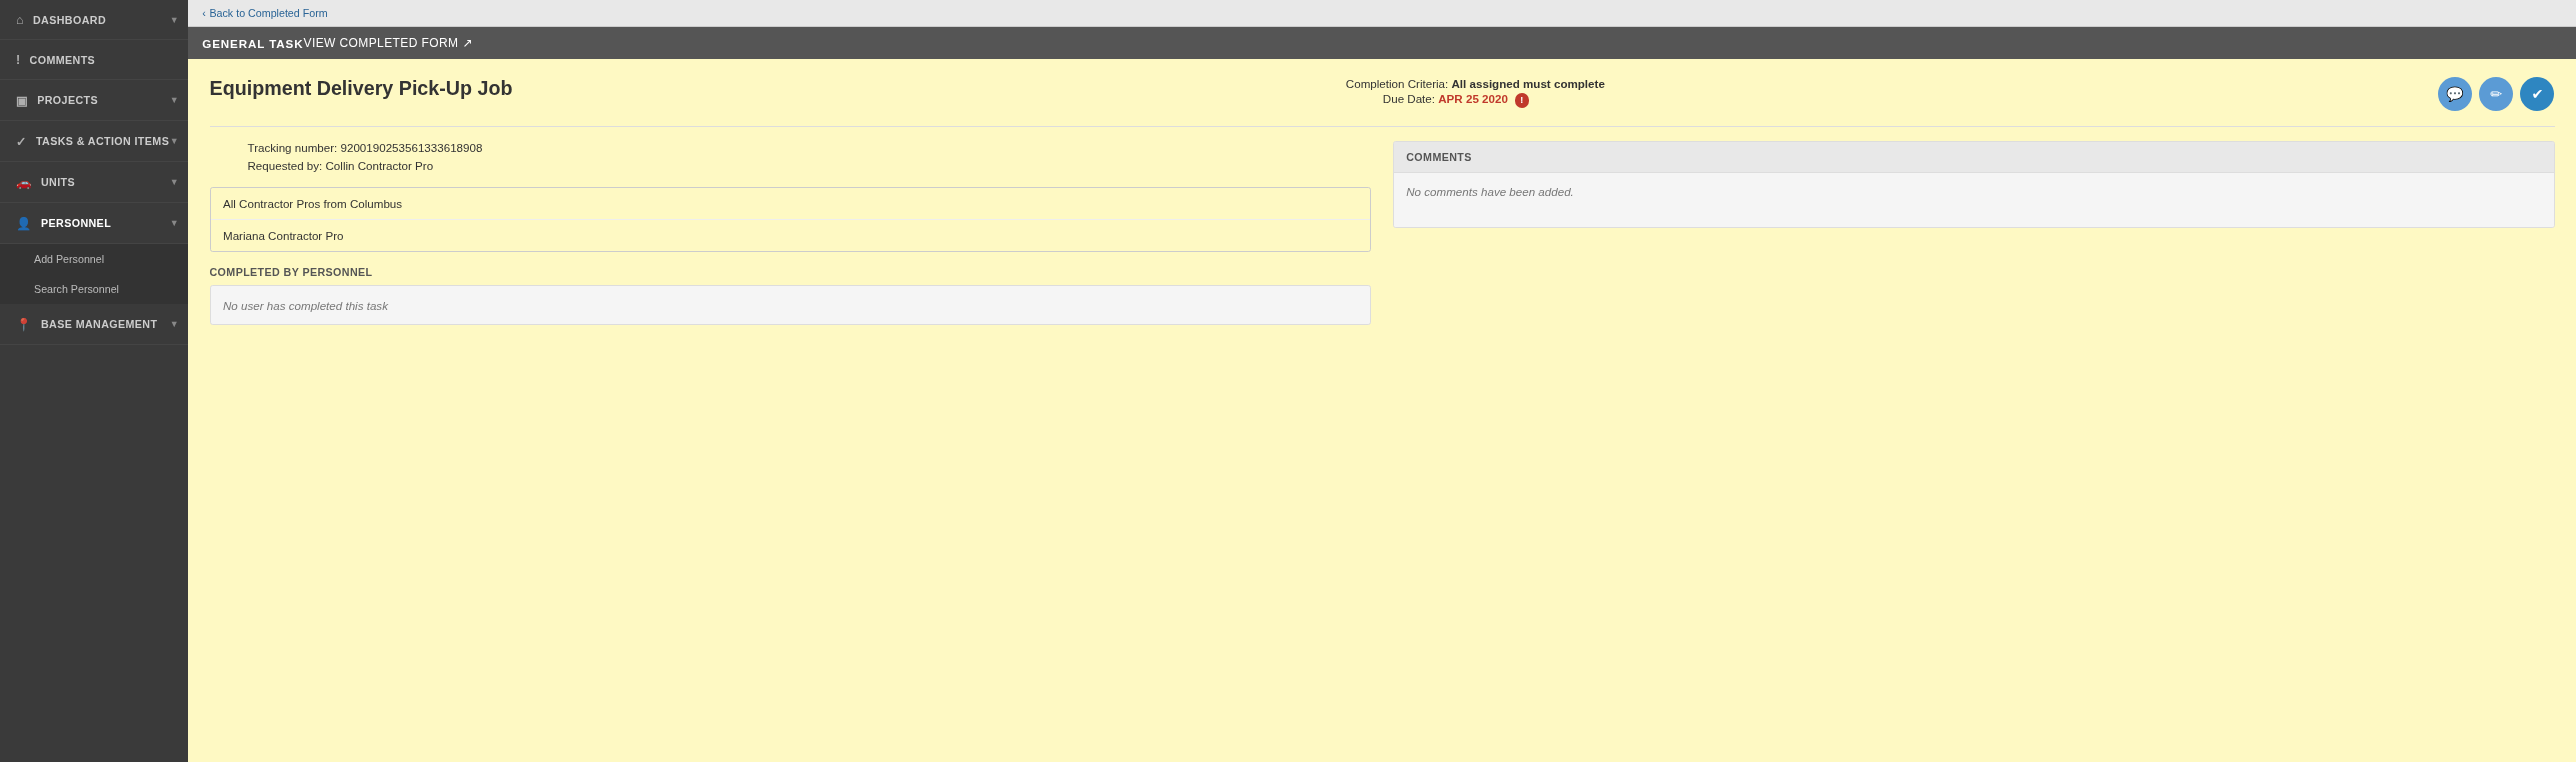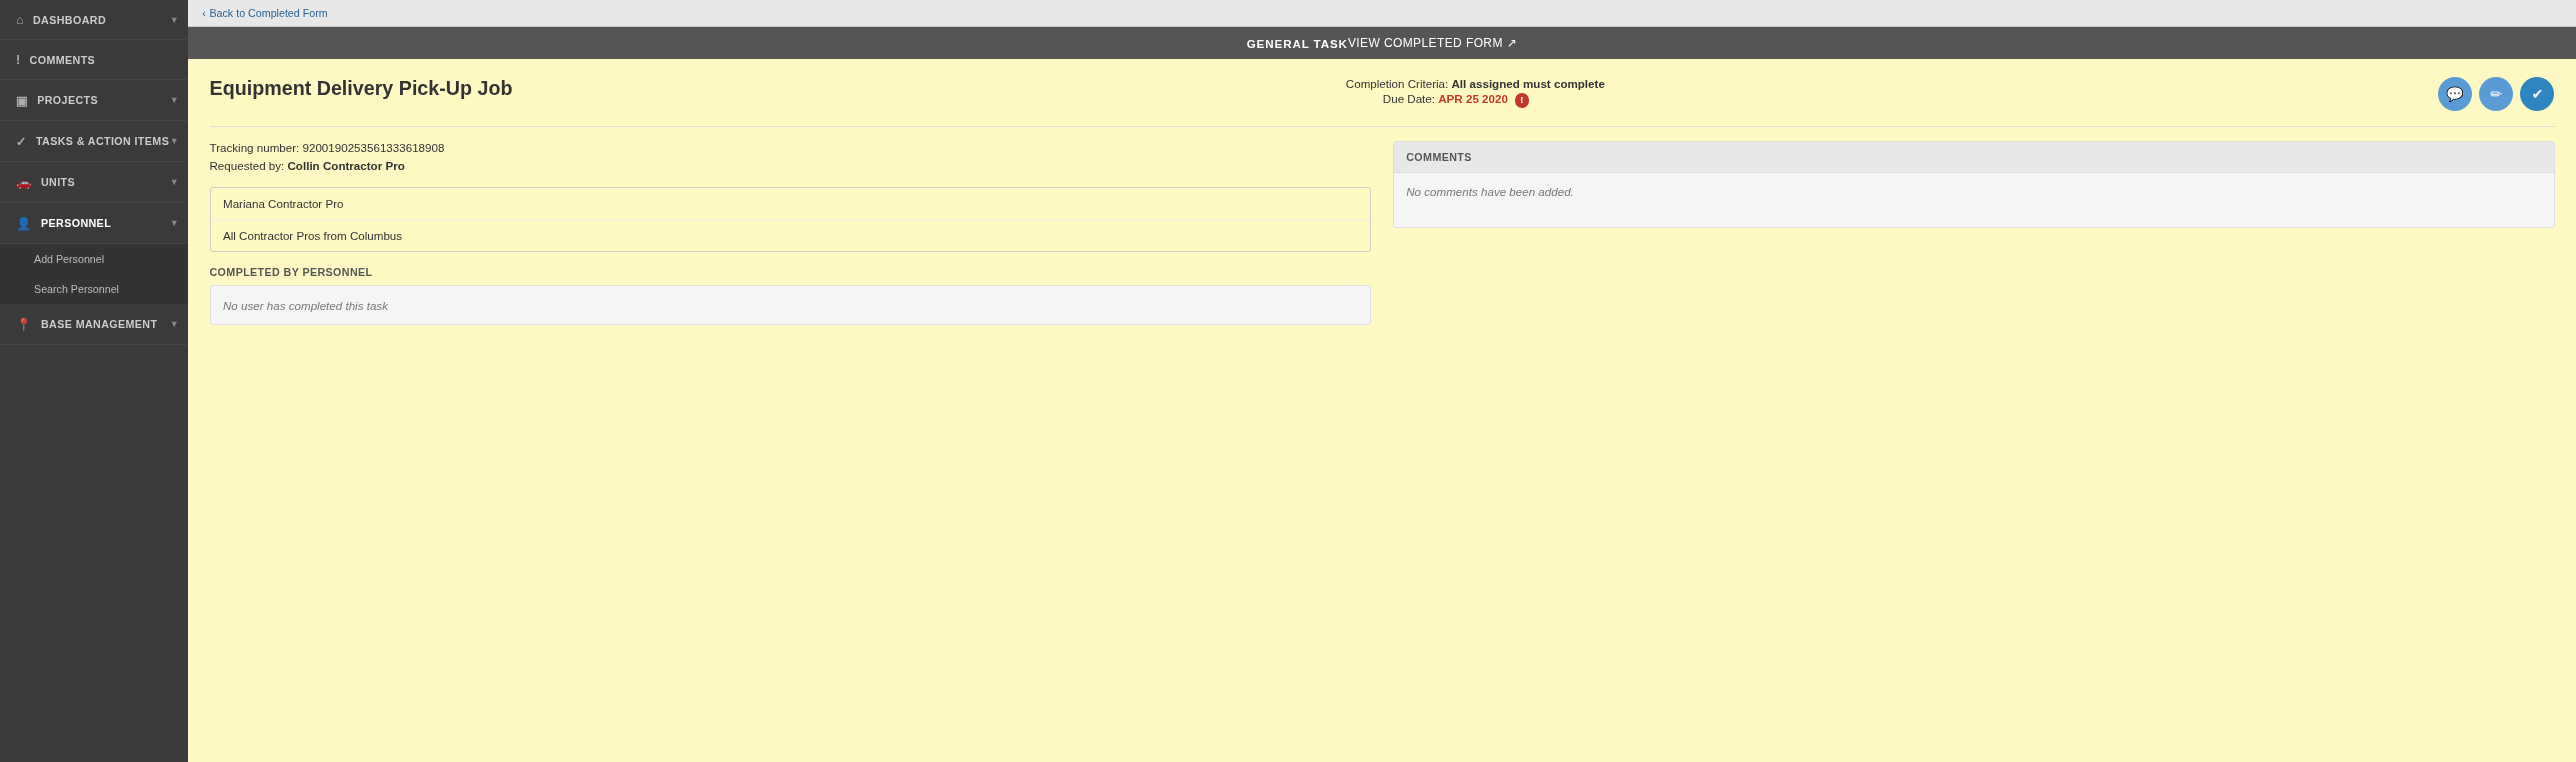--- a/index.html
+++ b/index.html
@@ -75,21 +75,21 @@
       gap: 3.6px;
     }
 
     
     .header-bar {
       background: #555;
       color: #fff;
       padding: 9px 14.3px;
       display: flex;
       align-items: center;
-      justify-content: center;
+      justify-content: flex-start;
     }
     .header-bar .title {
       font-size: 11.6px;
       font-weight: bold;
       letter-spacing: 0.9px;
     }
     .view-completed-link {
       color: #fff;
       font-size: 12px;
       cursor: pointer;
@@ -190,22 +190,23 @@
     .right-panel {
       flex: 1;
     }
     .tracking-info {
       margin-bottom: 14.3px;
     }
     .tracking-info p {
       font-size: 11.6px;
       color: #333;
       margin-bottom: 5.4px;
-    }
-    .tracking-info p strong { font-weight: bold; }
+      margin-left: 38px;
+    }
+    .tracking-info p strong { font-weight: normal; }
 
     .section-label {
       font-size: 10.7px;
       font-weight: bold;
       color: #555;
       letter-spacing: 0.4px;
       margin-bottom: 7.2px;
       margin-top: 3.6px;
     }
 
@@ -361,22 +362,22 @@
             <span>Tracking number:</span>
             <span>9200190253561333618908</span>
           </p>
           <p>
             <span>Requested by:</span>
             <strong>Collin Contractor Pro</strong>
           </p>
         </div>
 
         <div class="assigned-box">
+          <div class="assigned-row">All Contractor Pros from Columbus</div>
           <div class="assigned-row">Mariana Contractor Pro</div>
-          <div class="assigned-row">All Contractor Pros from Columbus</div>
         </div>
 
         <div class="section-label">COMPLETED BY PERSONNEL</div>
         <div class="completed-box">
           <span>No user has completed this task</span>
         </div>
       </div>
 
       <div class="right-panel">
         <div class="comments-panel">

